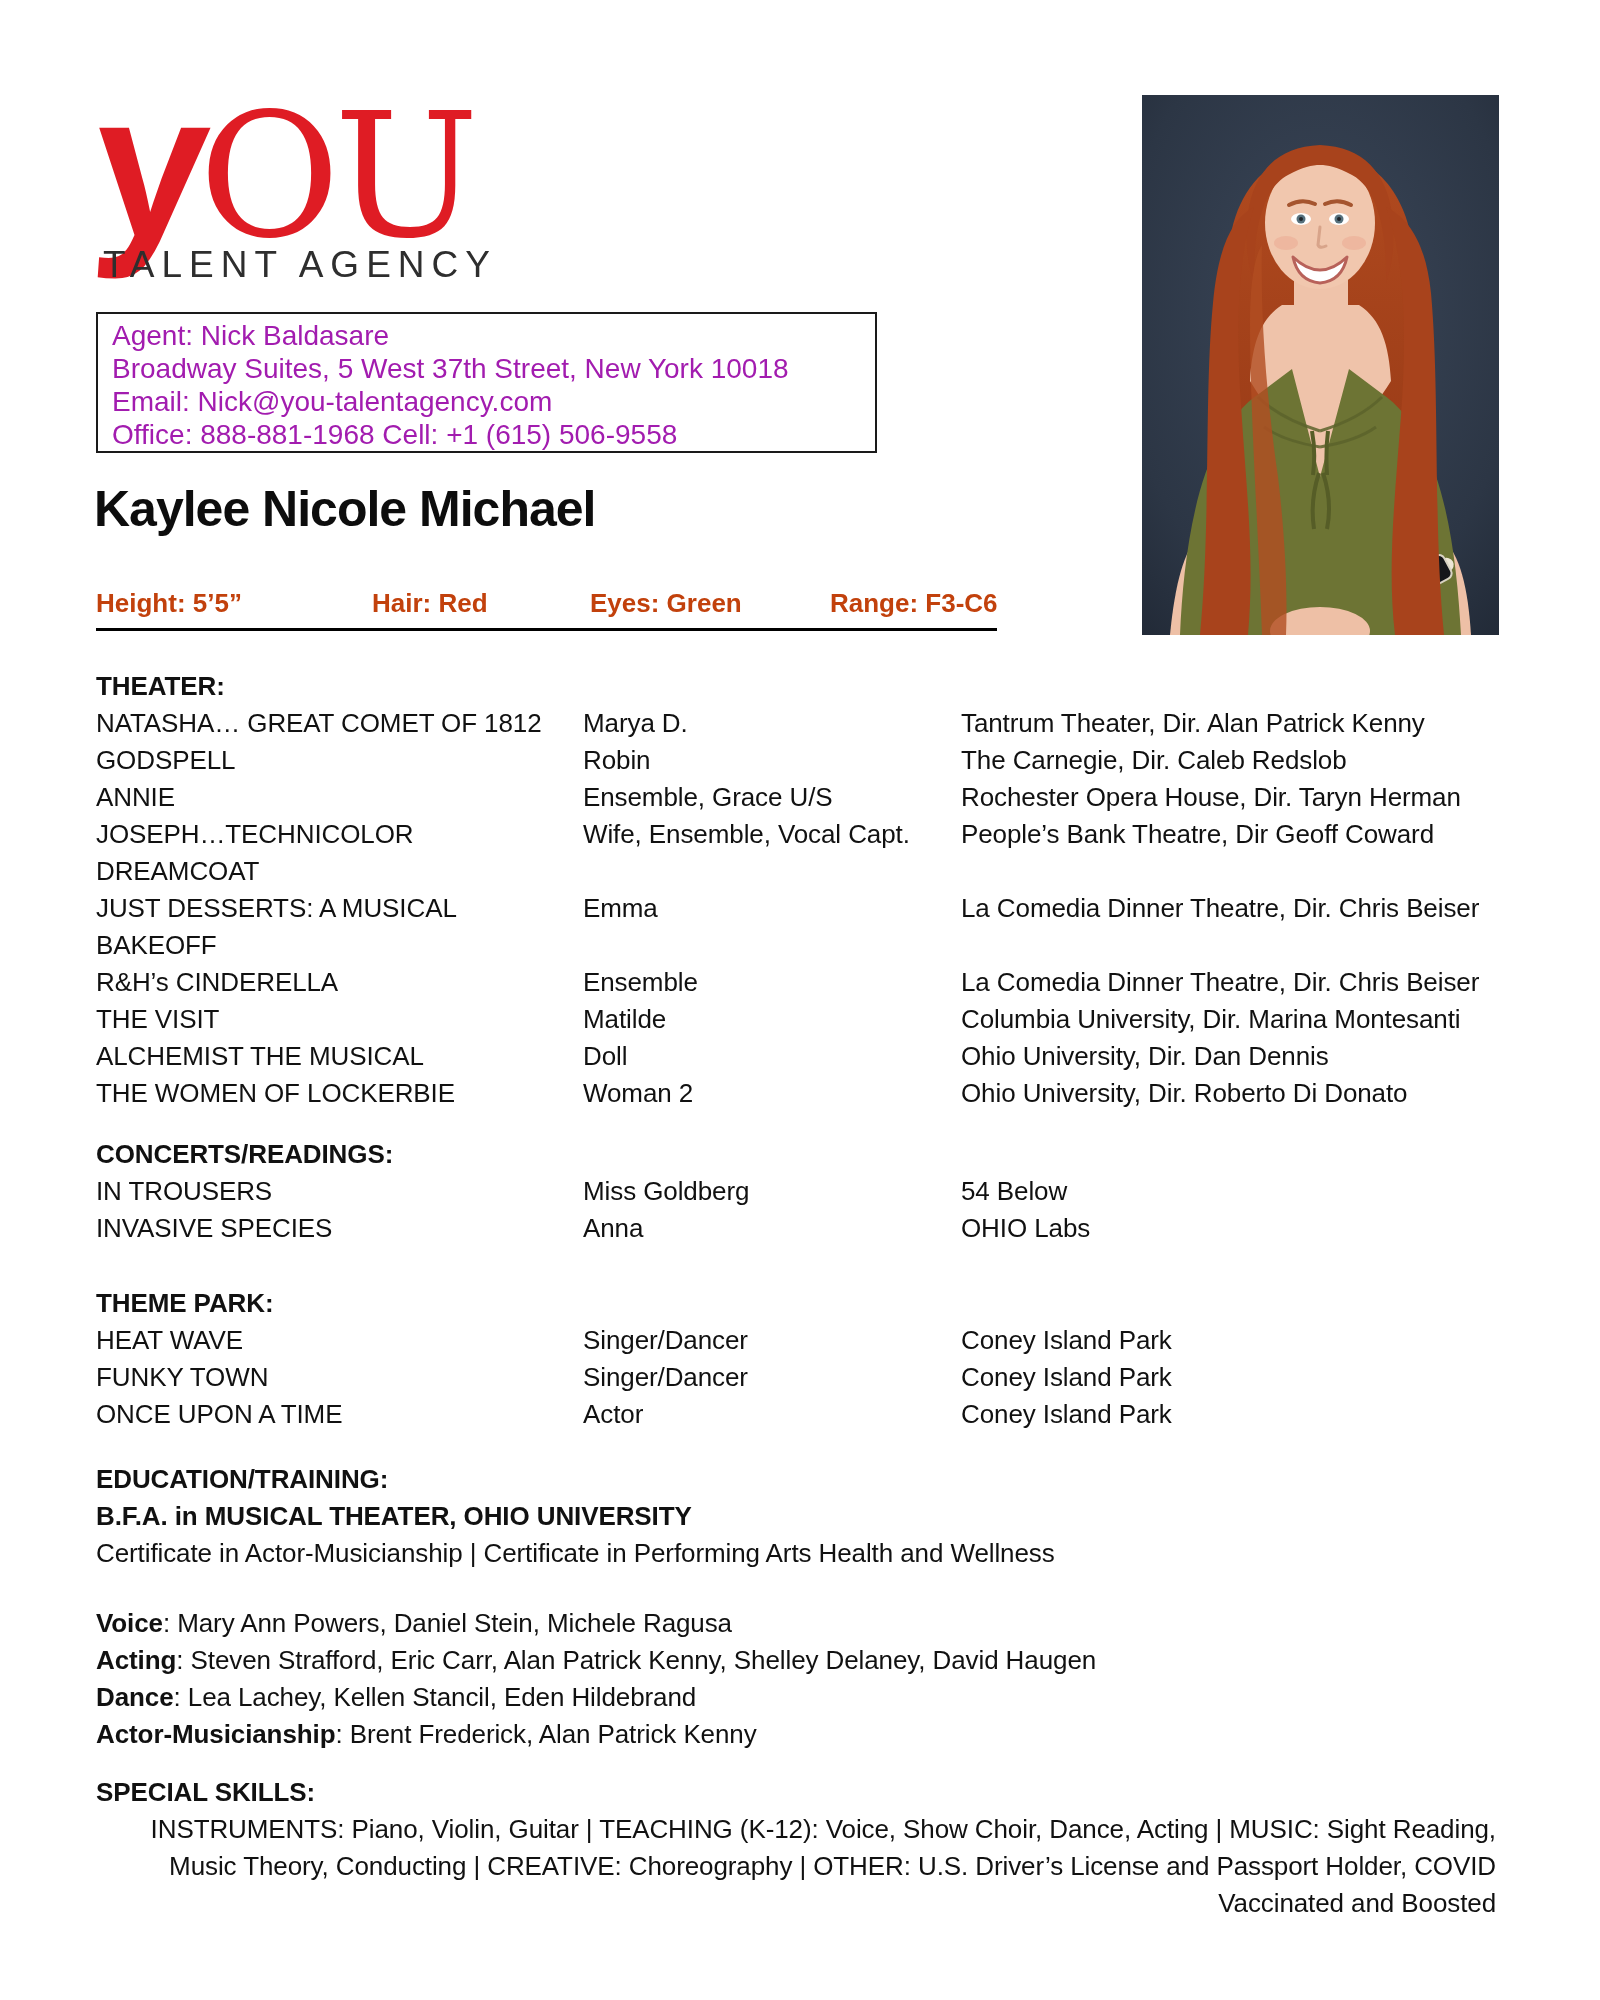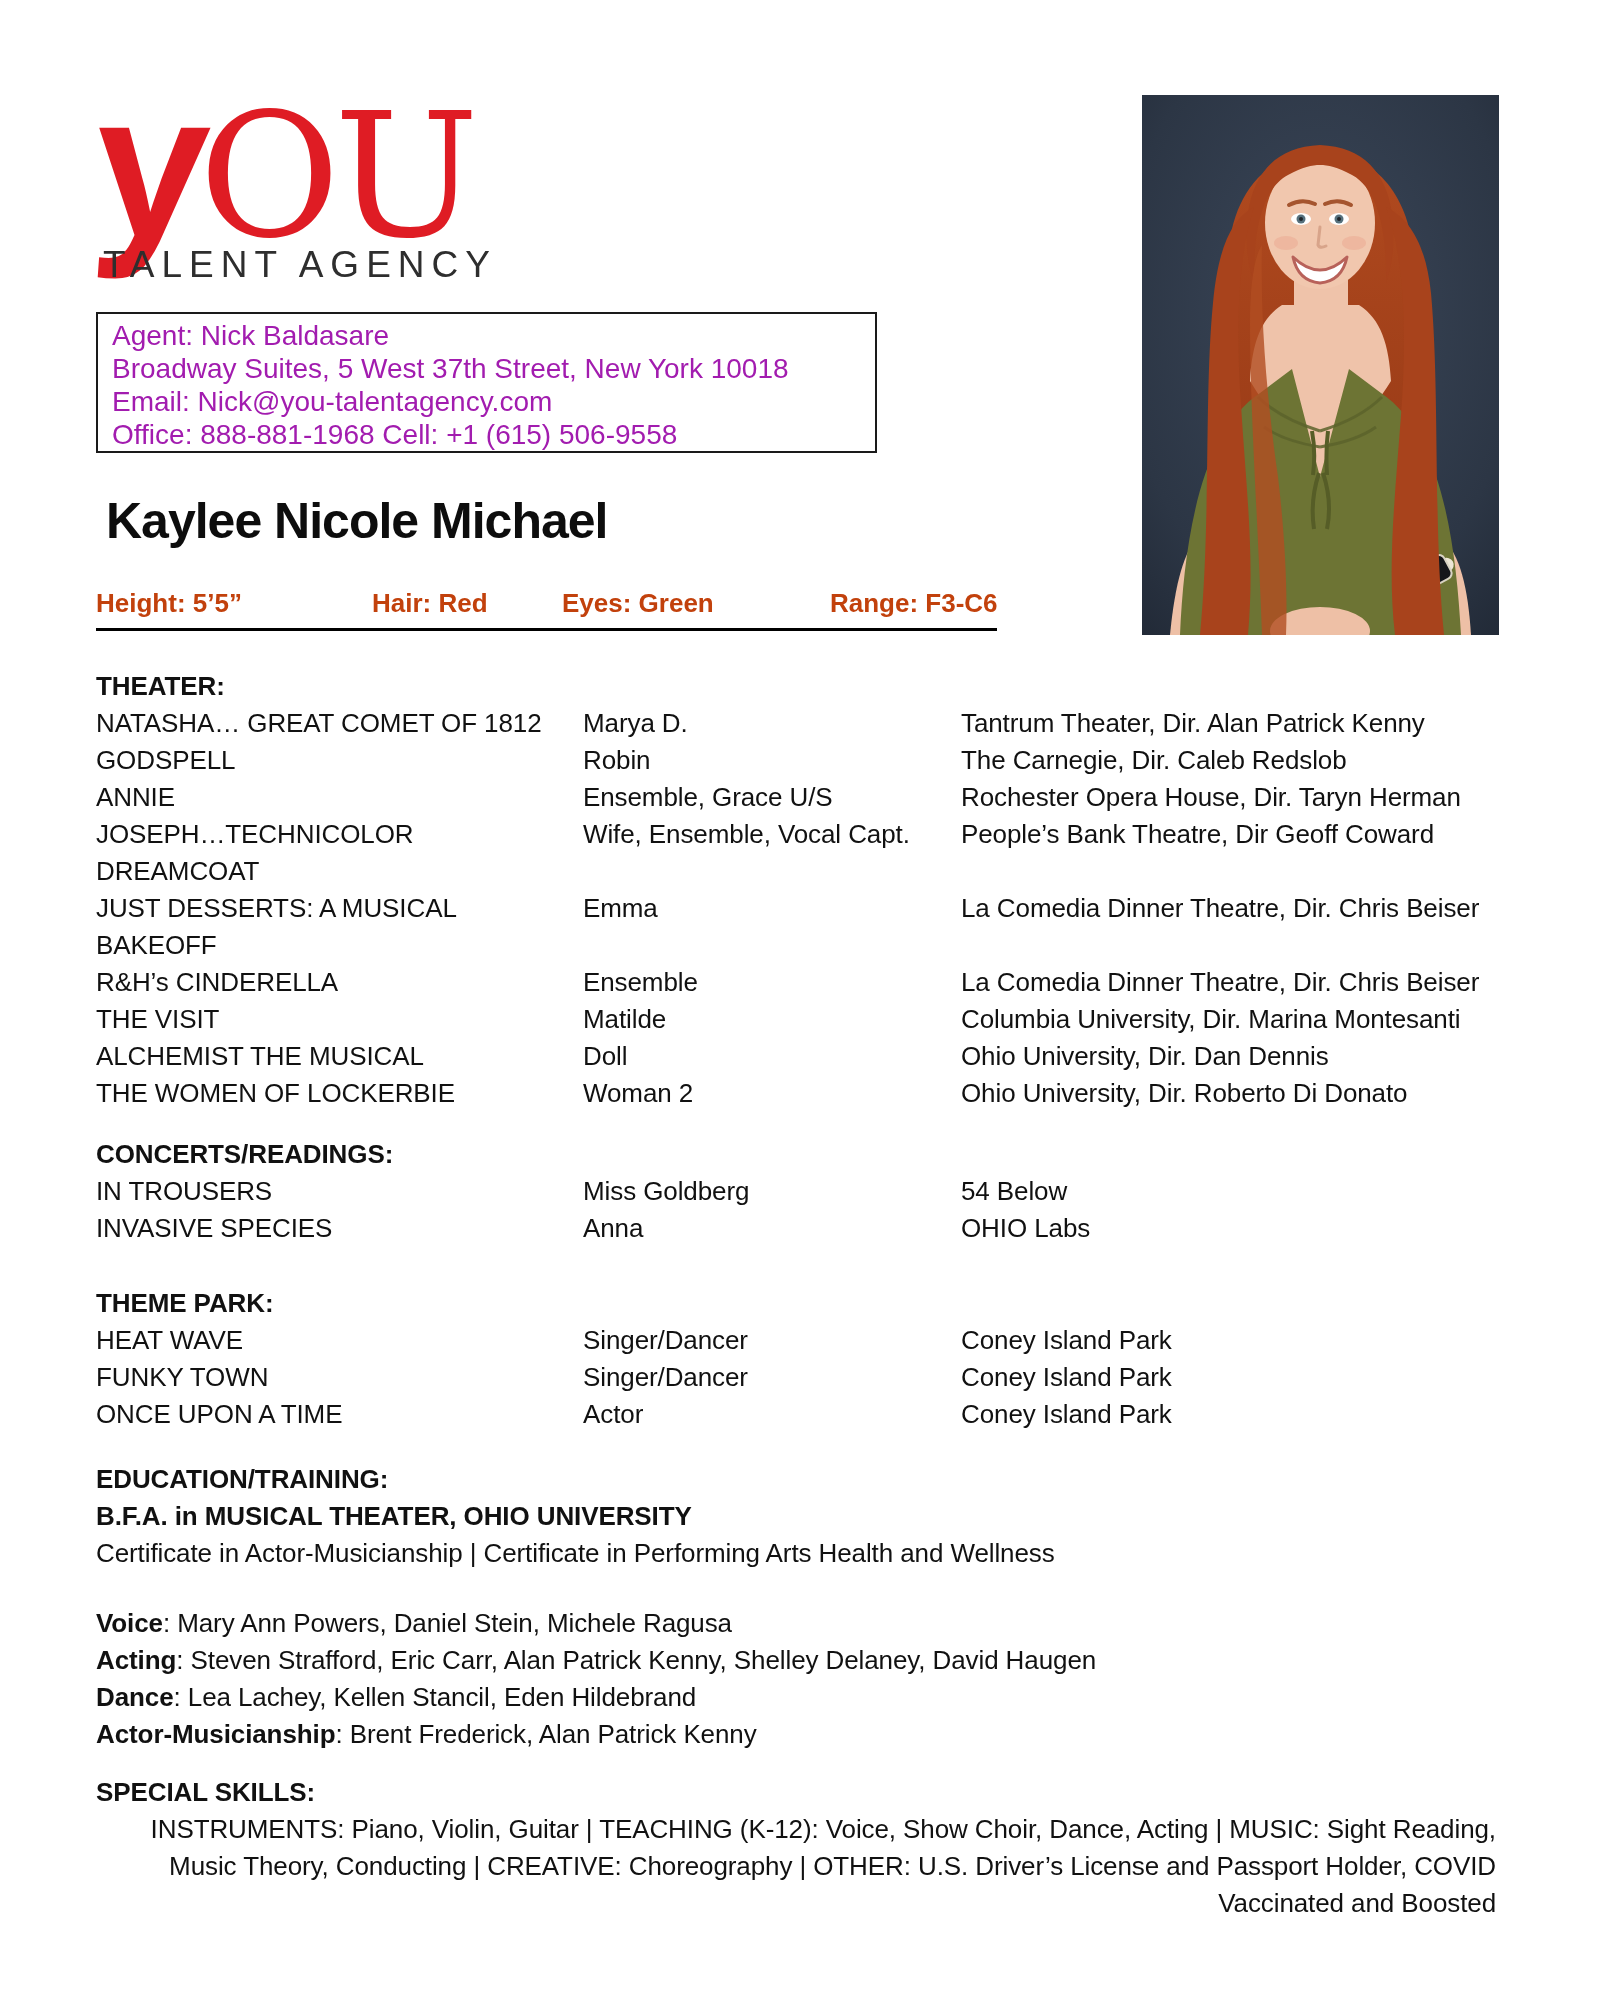--- a/index.html
+++ b/index.html
@@ -15,26 +15,26 @@
   .logo-sub{position:absolute;left:8px;top:182px;font-size:37px;letter-spacing:7px;color:#2e2e2e;font-weight:400;transform:scaleY(0.98);white-space:nowrap;}
   
   .agent-box{
     position:absolute;left:96px;top:312px;width:781px;height:141px;
     border:2px solid #1a1a1a;box-sizing:border-box;padding:5px 14px;
     font-size:28px;line-height:33px;color:#a21caf;
   }
   
   .headshot{position:absolute;left:1142px;top:95px;width:357px;height:540px;display:block;}
   
-  .name{position:absolute;left:94px;top:480px;margin:12px;font-size:50px;font-weight:bold;letter-spacing:-1px;color:#0d0d0d;white-space:nowrap;}
+  .name{position:absolute;left:94px;top:480px;margin:0;font-size:50px;font-weight:bold;letter-spacing:-1px;color:#0d0d0d;white-space:nowrap;}
   .stats{position:absolute;left:96px;top:588px;width:901px;height:40px;border-bottom:3px solid #000;}
   .stat{position:absolute;top:0;font-size:26px;font-weight:bold;white-space:nowrap;color:#c2410c;}
   .stat.s0{left:0;}
   .stat.s1{left:276px;}
-  .stat.s2{left:466px;}
+  .stat.s2{left:494px;}
   .stat.s3{left:734px;}
   
   .content{position:absolute;left:96px;top:668px;width:1412px;font-size:26px;line-height:37px;letter-spacing:-0.1px;color:#111;}
   .sec-heading{font-weight:bold;}
   .row{display:flex;}
   .c1{width:487px;flex:none;}
   .c2{width:378px;flex:none;}
   .c3{flex:1;}
   .mt-concerts{margin-top:24px;}
   .mt-theme{margin-top:38px;}

